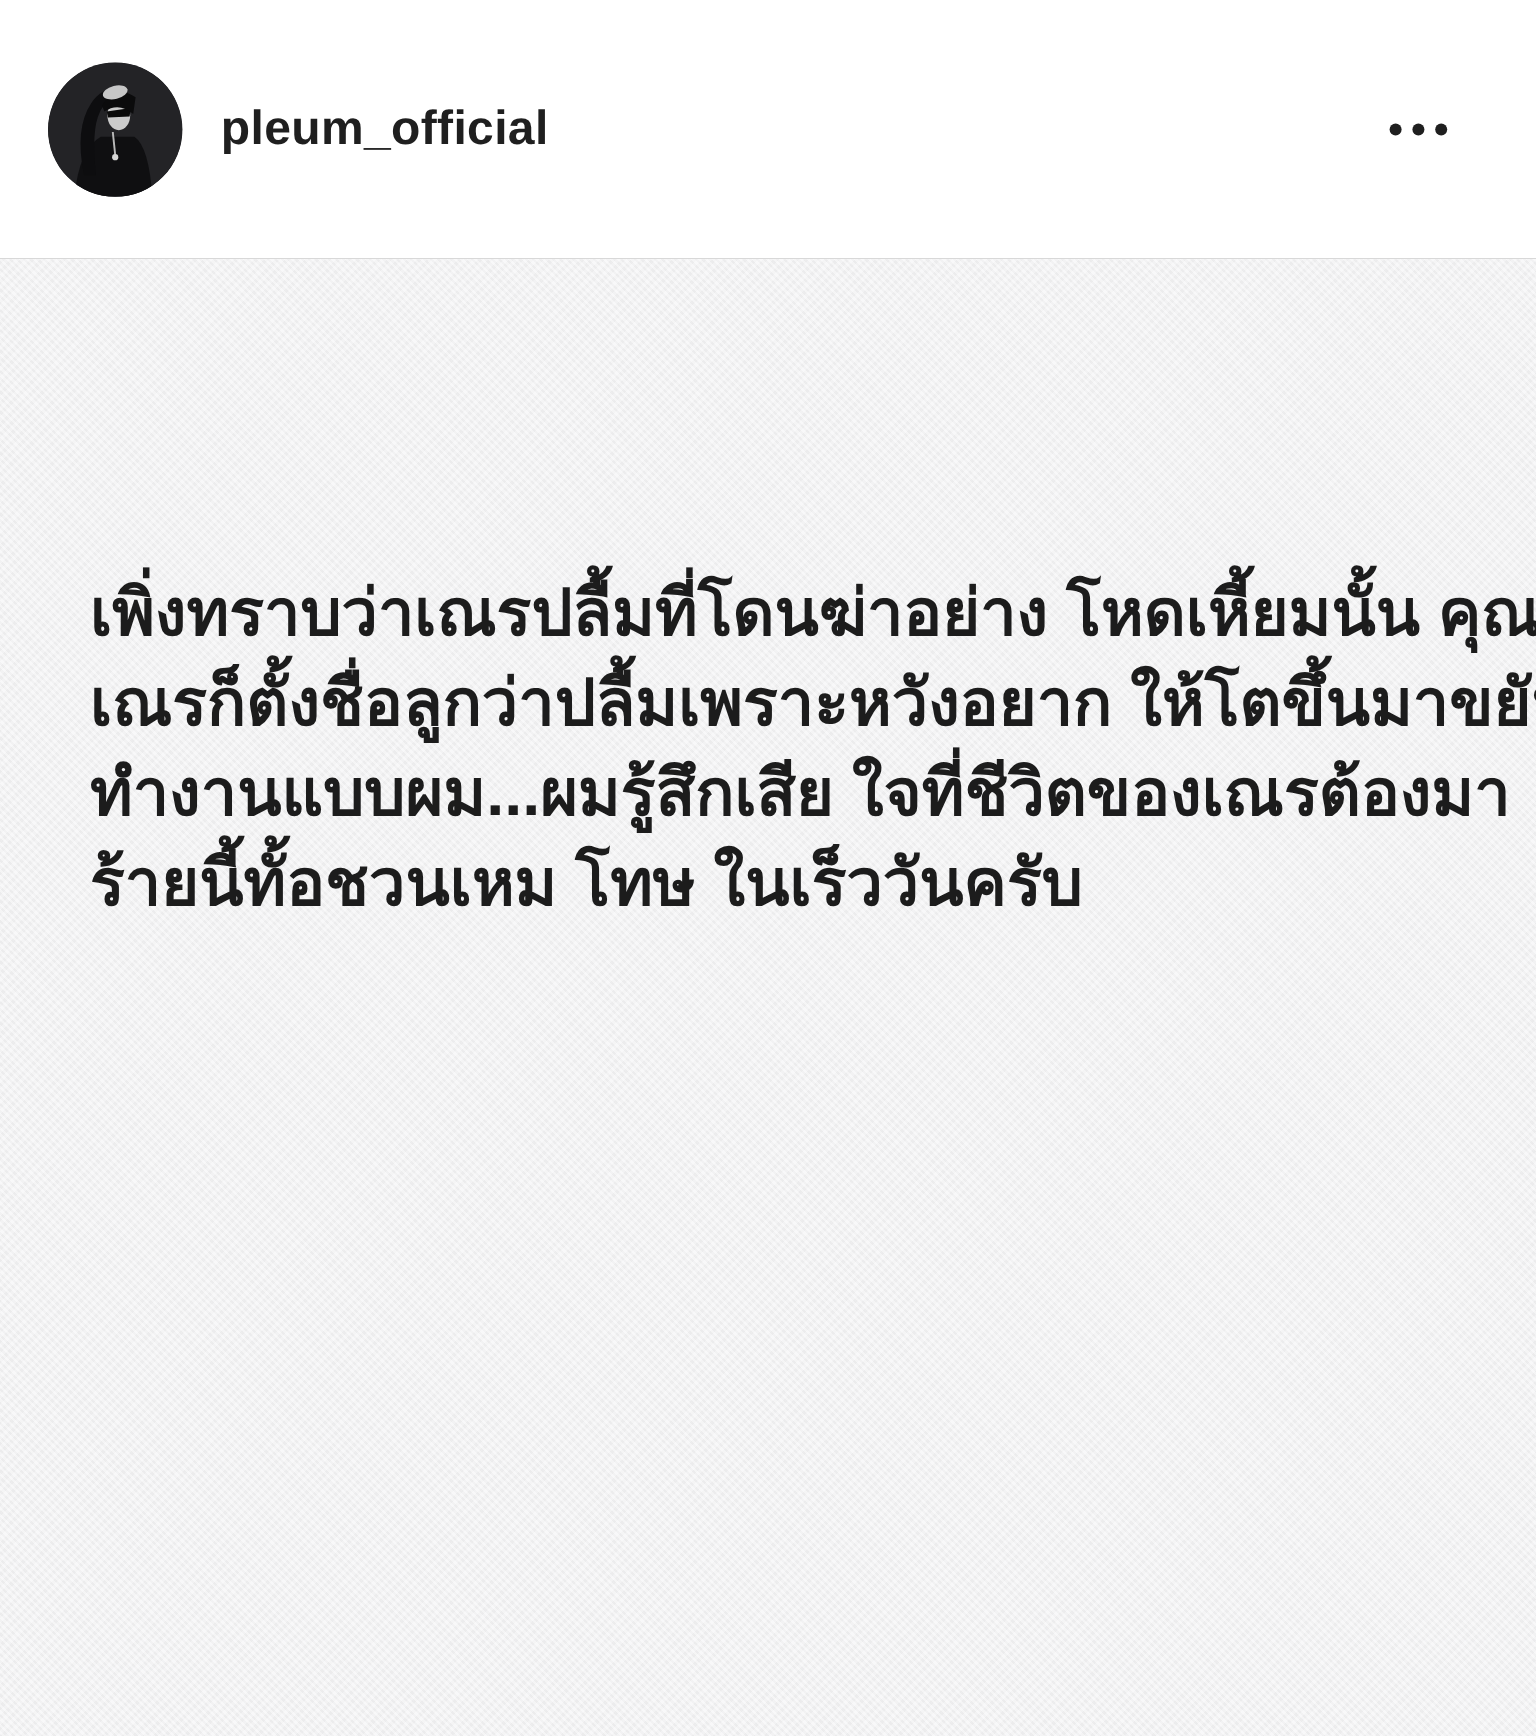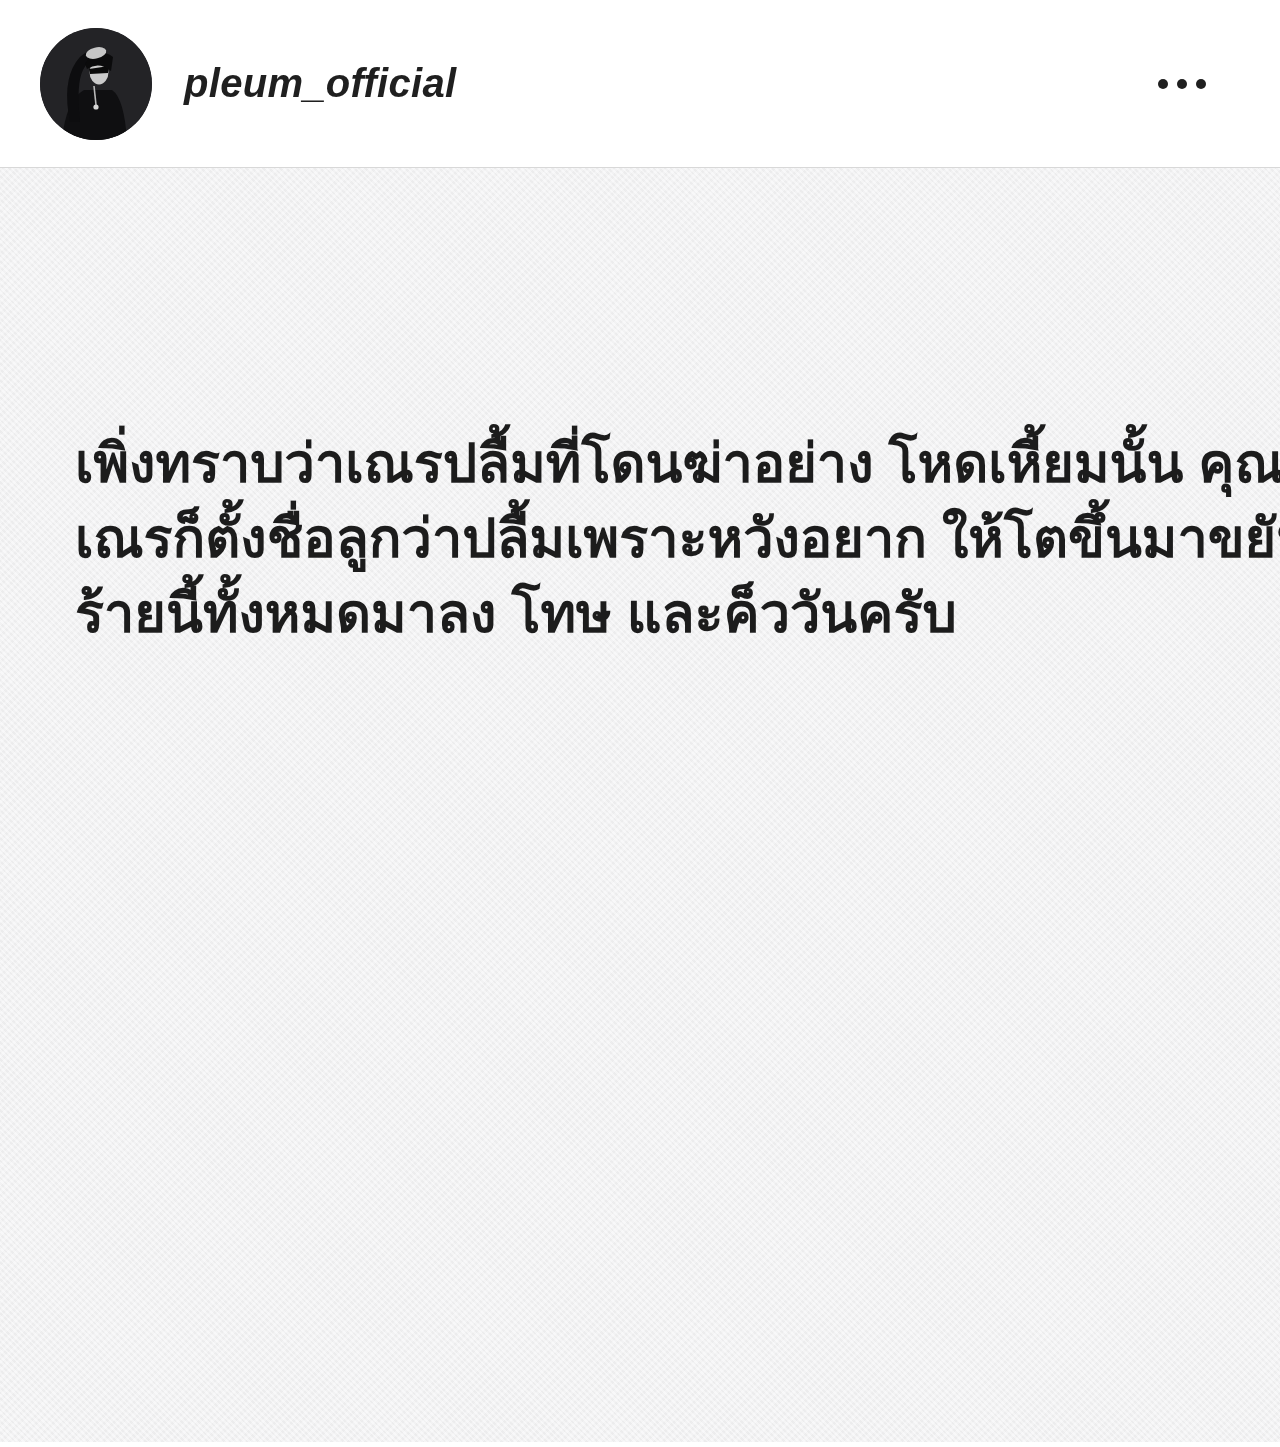--- a/index.html
+++ b/index.html
@@ -6,27 +6,26 @@
   html, body { width: 1280px; }
   body {
     height: 1447px;
     background: #ffffff;
     font-family: "Liberation Sans", "DejaVu Sans", sans-serif;
     overflow: hidden;
   }
 
   
   .header {
-    height: 168px;
+    height: 216px;
     display: flex;
     align-items: center;
     padding: 0 70px 0 40px;
     background: #ffffff;
     border-bottom: 1px solid #d8d8d8;
-    font-style: italic;
   }
   .avatar {
     width: 112px;
     height: 112px;
     border-radius: 50%;
     overflow: hidden;
     flex: 0 0 auto;
     background: #232326;
     cursor: pointer;
   }
@@ -97,14 +96,15 @@
         <span class="dot"></span>
         <span class="dot"></span>
     </span>
   </button>
 
 </div>
 
 <div class="post">
   <div class="line">เพิ่งทราบว่าเณรปลื้มที่โดนฆ่าอย่าง โหดเหี้ยมนั้น คุณ</div>
   <div class="line">เณรก็ตั้งชื่อลูกว่าปลื้มเพราะหวังอยาก ให้โตขึ้นมาขยัน</div>
-  <div class="line">ร้ายนี้ทั้งหมดมาลง โทษ และค็ววันครับ</div>
+  <div class="line">ทำงานแบบผม...ผมรู้สึกเสีย ใจที่ชีวิตของเณรต้องมา</div>
+  <div class="line">ร้ายนี้ทั้อชวนเหม โทษ ในเร็ววันครับ</div>
 </div>
 
 </body></html>

